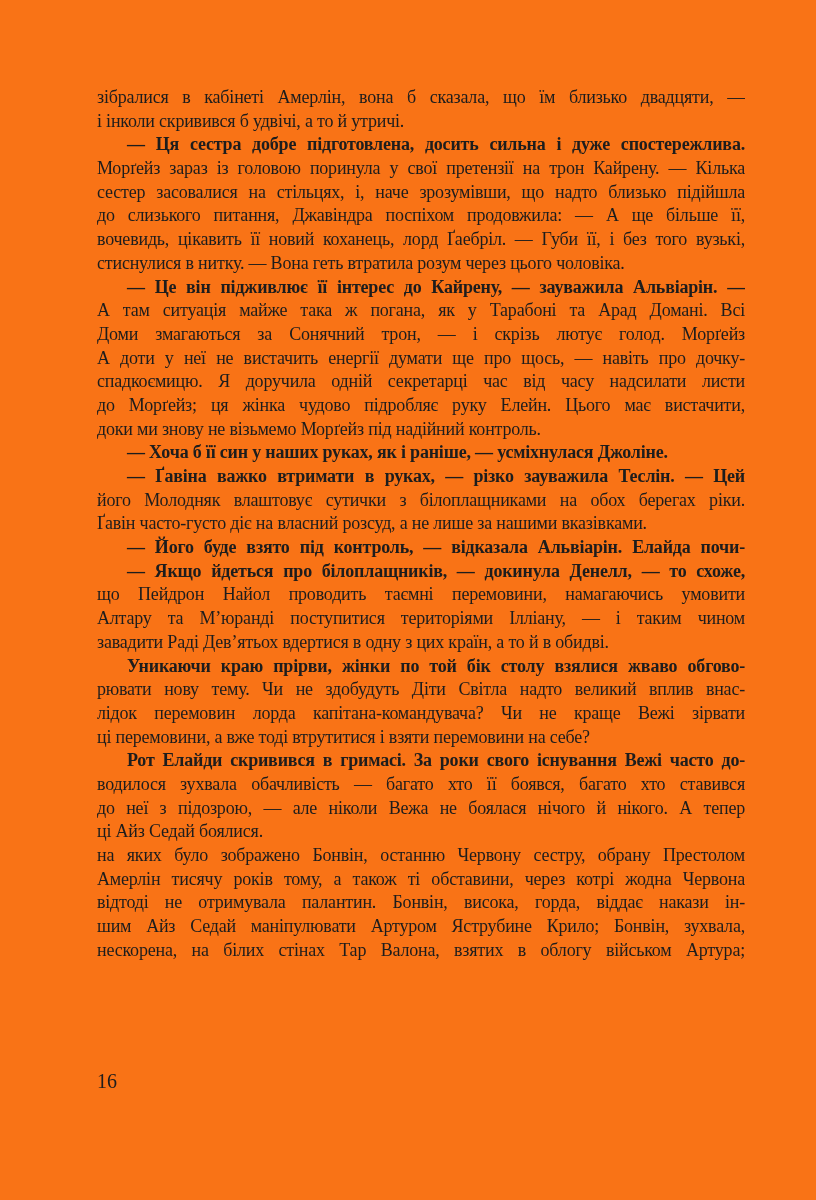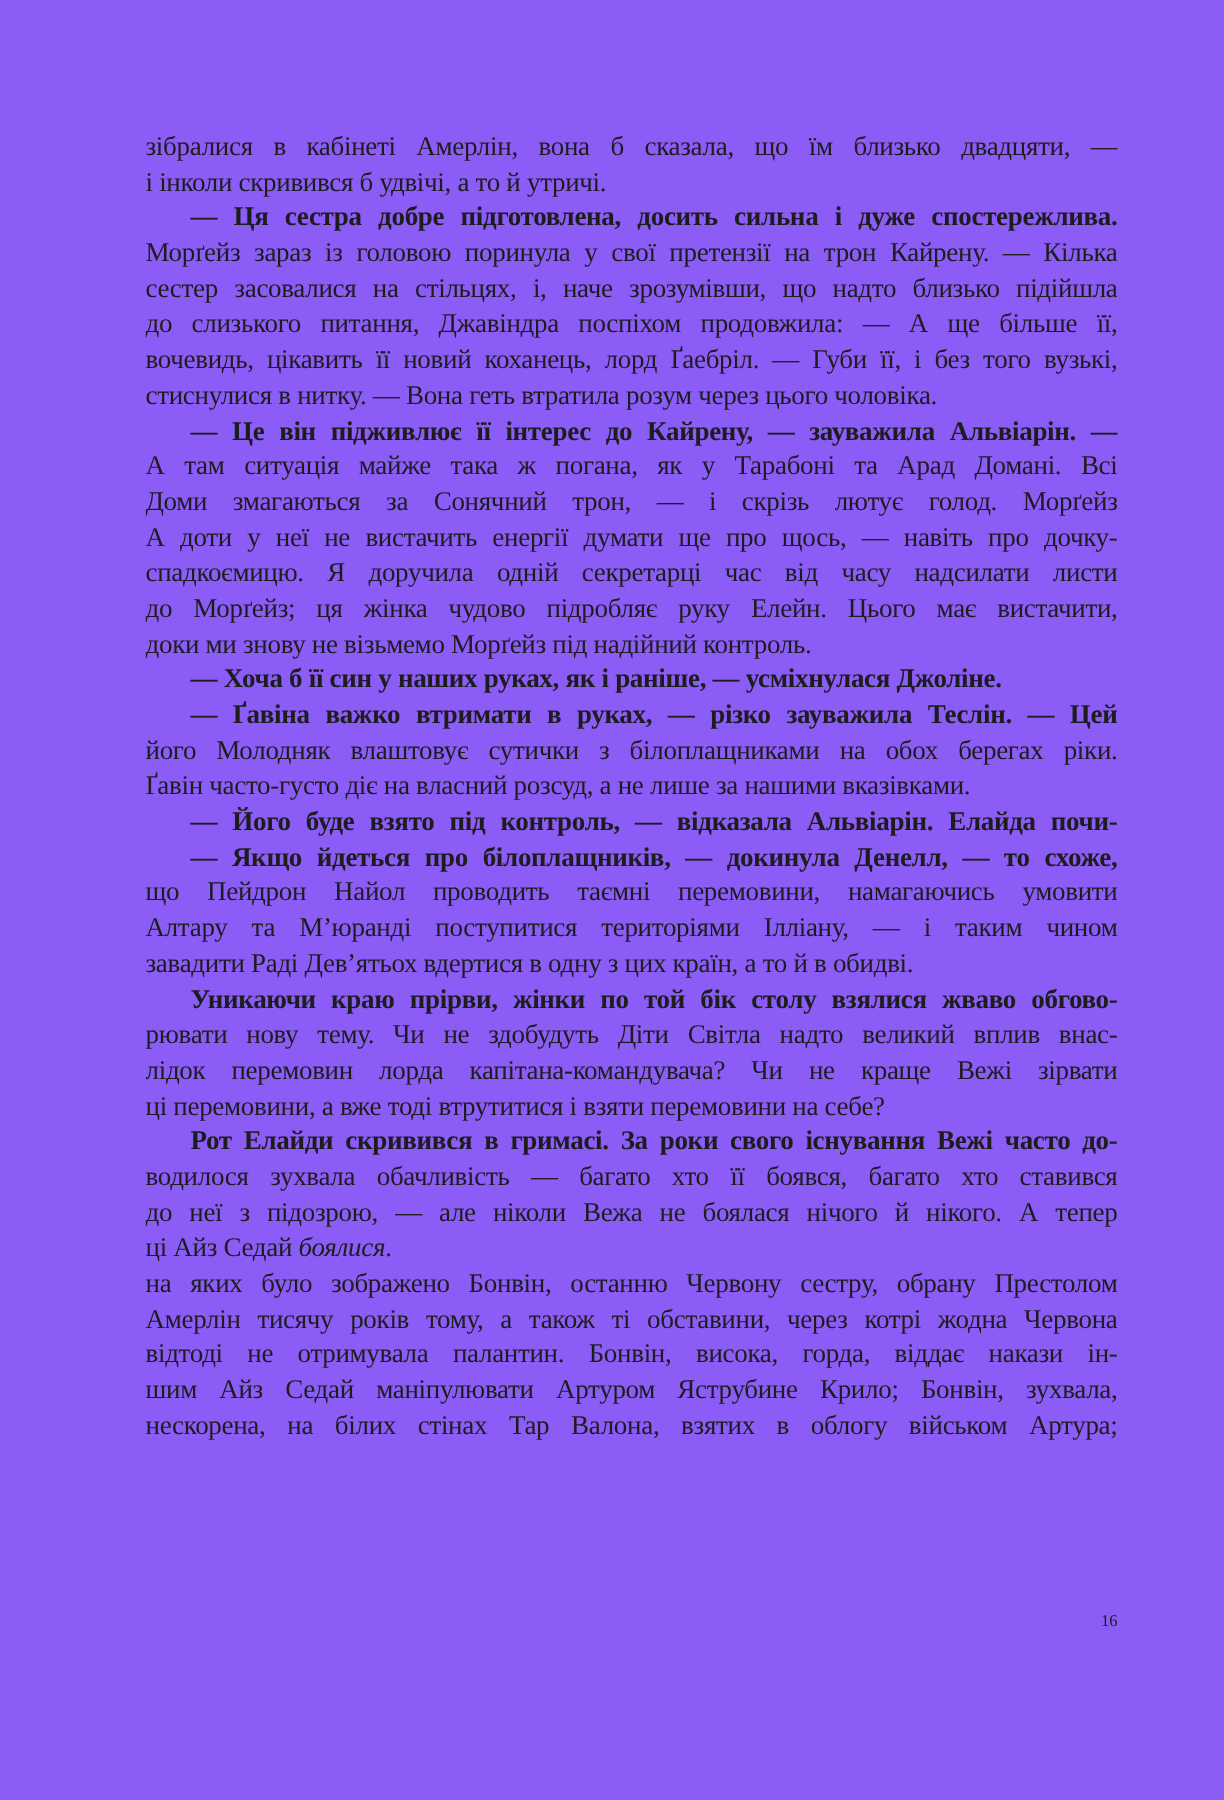--- a/index.html
+++ b/index.html
@@ -33,37 +33,36 @@
     white-space: nowrap;
   }
   .line.end {
     text-align-last: left;
   }
   .line.indent {
     text-indent: 30px;
     font-weight: bold;
   }
   .italic {
-    font-style: italic;
     margin-top: 43px;
   }
   .page-number {
     position: absolute;
     left: 97px;
     top: 1070px;
     width: 648px;
-    text-align: right;
-    font-size: 11px;
+    text-align: left;
+    font-size: 20px;
     line-height: 22px;
   }
 </style>
 </head>
 <body>
 
-<div class="page" style="background: #8b5cf6; color: rgb(29, 29, 29);">
+<div class="page" style="background: #f97316; color: rgb(29, 29, 29);">
   <div class="text-block">
       <div class="line">зібралися в кабінеті Амерлін, вона б сказала, що їм близько двадцяти, —</div>
       <div class="line end">і інколи скривився б удвічі, а то й утричі.</div>
       <div class="line indent">— Ця сестра добре підготовлена, досить сильна і дуже спостережлива.</div>
       <div class="line">Морґейз зараз із головою поринула у свої претензії на трон Кайрену. — Кілька</div>
       <div class="line">сестер засовалися на стільцях, і, наче зрозумівши, що надто близько підійшла</div>
       <div class="line">до слизького питання, Джавіндра поспіхом продовжила: — А ще більше її,</div>
       <div class="line">вочевидь, цікавить її новий коханець, лорд Ґаебріл. — Губи її, і без того вузькі,</div>
       <div class="line end">стиснулися в нитку. — Вона геть втратила розум через цього чоловіка.</div>
       <div class="line indent">— Це він підживлює її інтерес до Кайрену, — зауважила Альвіарін. —</div>

